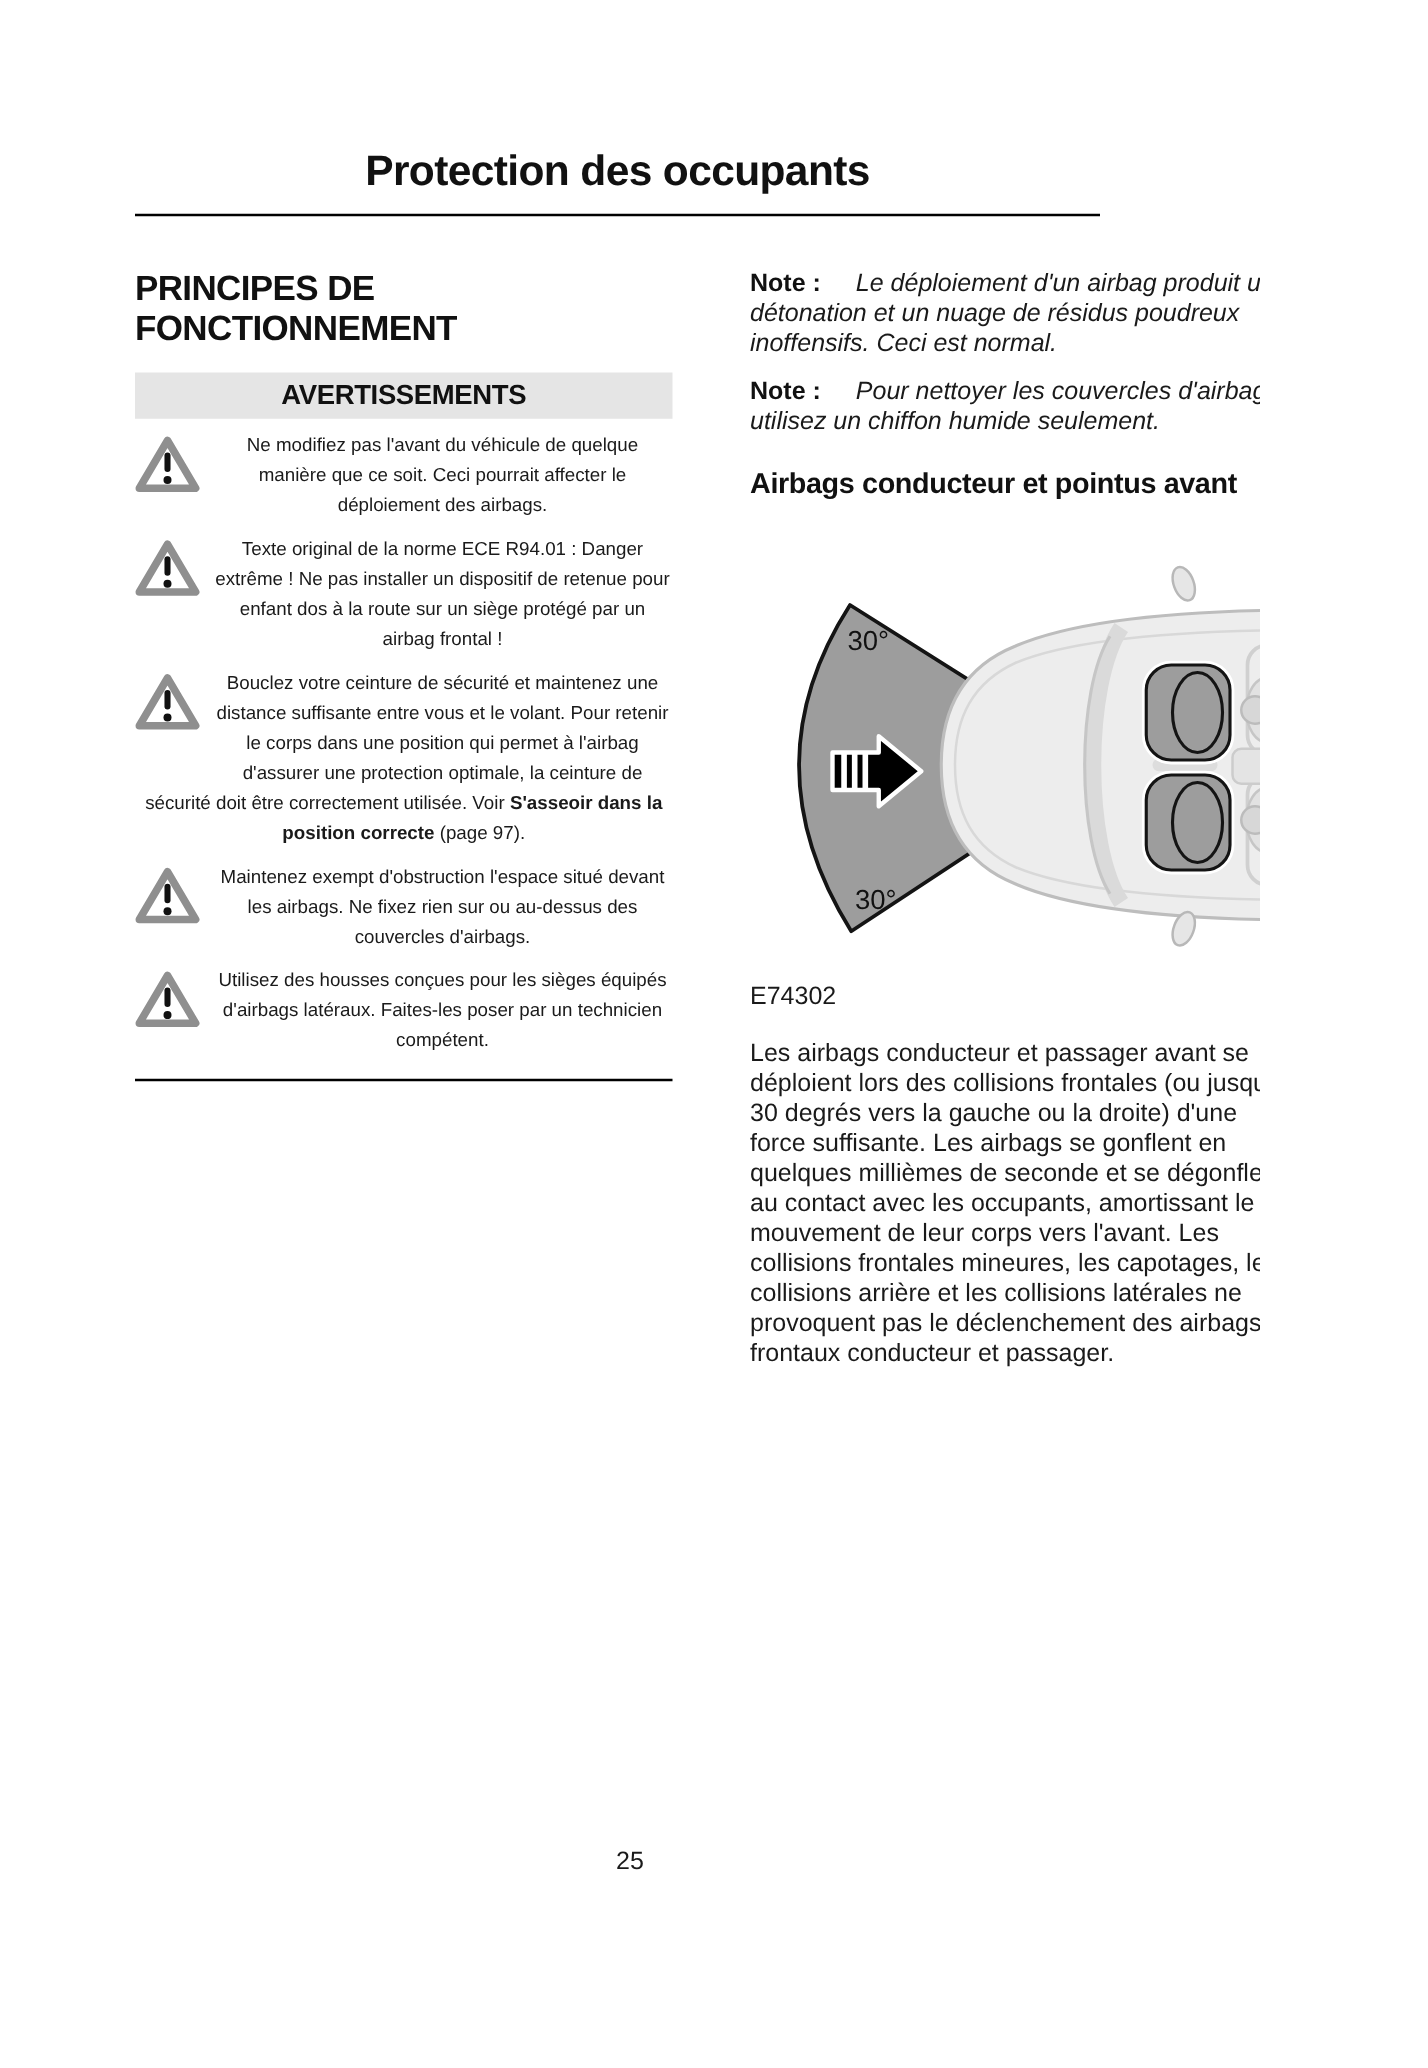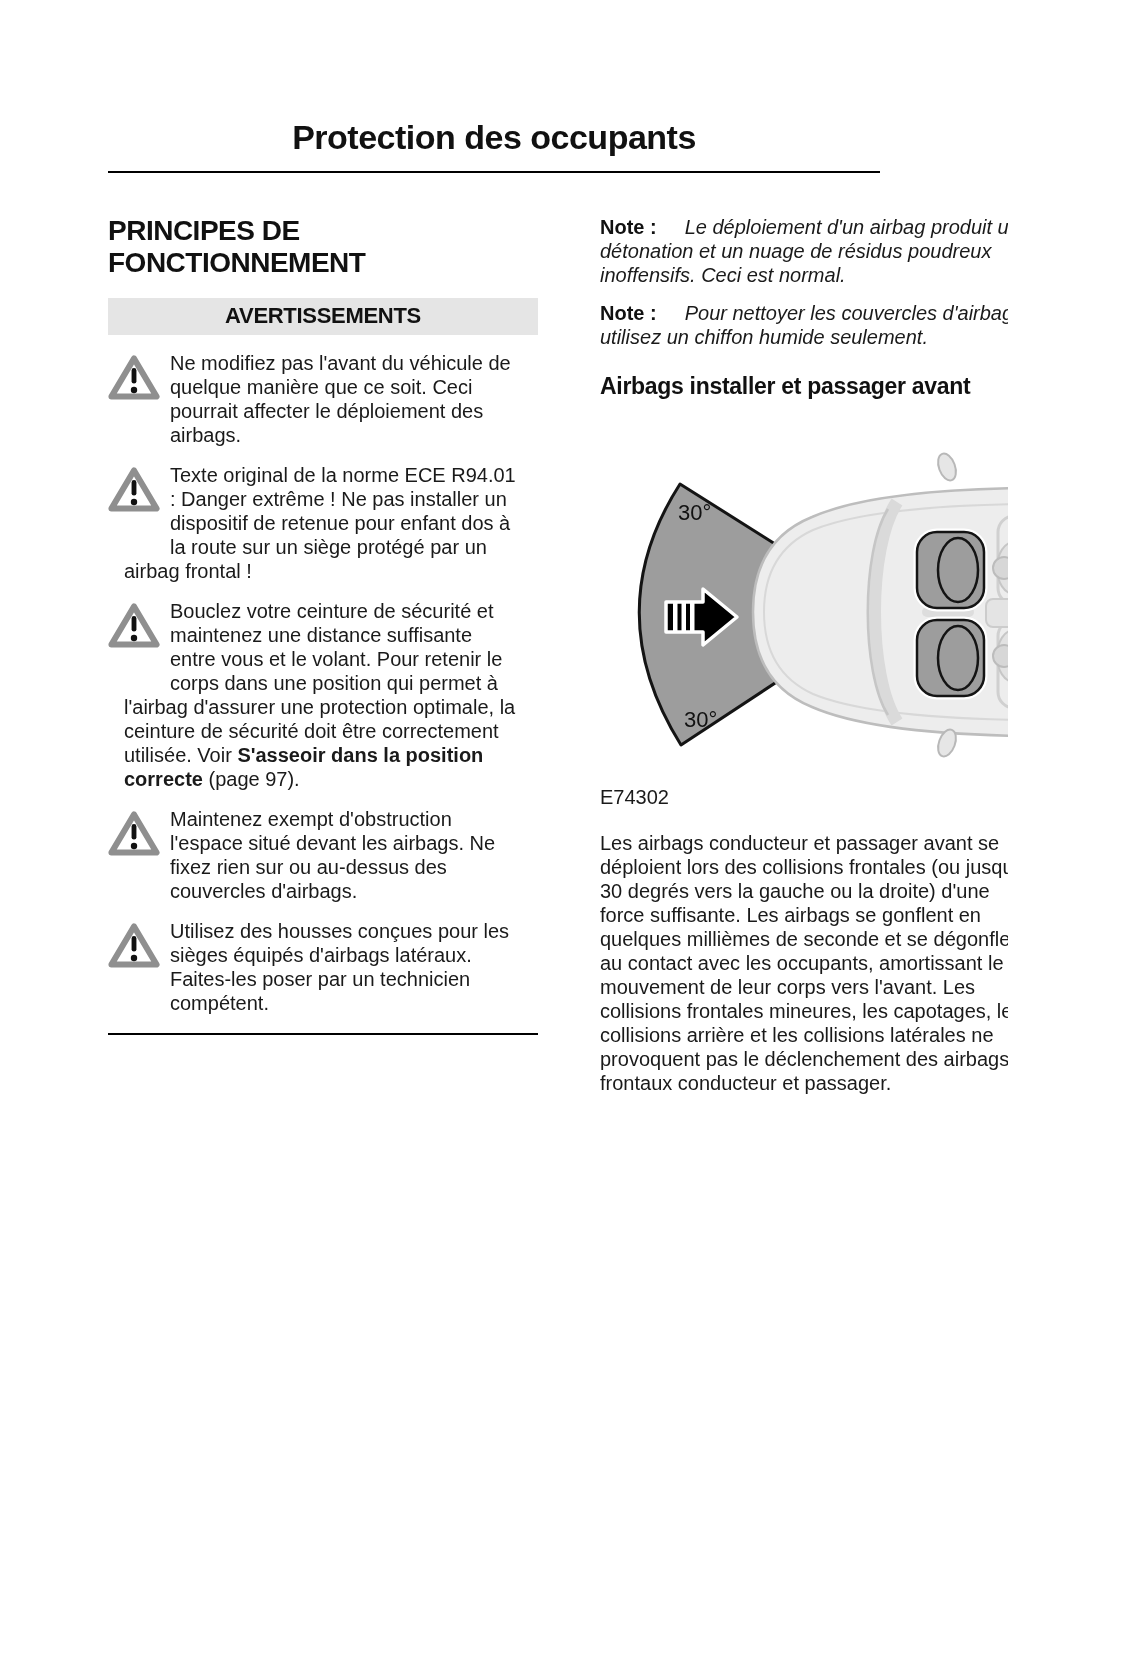--- a/index.html
+++ b/index.html
@@ -39,21 +39,21 @@
     background:#e5e5e5;
     text-align:center;
     font-weight:700; font-size:22px; letter-spacing:-0.3px;
     padding:5px 0 6px 0;
     margin:0 0 10px 0;
     color:#111;
   }
   .warning { clear:left; margin:0 0 11px 0; }
   .warn-icon { float:left; width:54px; height:70px; margin:3px 8px 0 0; }
   .warn-icon svg { width:52px; height:47px; display:block; }
-  .warn-text { margin:16px; font-size:20px; line-height:24px; }
+  .warn-text { margin:0; font-size:15px; line-height:24px;text-align:center; }
   .warn-text strong { font-weight:700; }
   .end-rule { clear:both; border-top:2px solid #000; height:0; margin-top:18px; }
 
   p.note { margin:0 0 14px 0; font-size:20px; line-height:24px; }
   .note-label { font-weight:700; font-style:normal; margin-right:9px; color:#111; }
   .note-text  { font-style:italic;margin-left:19px; }
 
   h3.sub-heading-right {
     margin:24px 0 0 0;
     font-size:23px; font-weight:700; line-height:1.18; letter-spacing:-0.3px;
@@ -147,21 +147,21 @@
 
     <section class="col-right">
 
       <p class="note">
         <span class="note-label">Note :</span><span class="note-text">Le déploiement d'un airbag produit une détonation et un nuage de résidus poudreux inoffensifs. Ceci est normal.</span>
       </p>
       <p class="note">
         <span class="note-label">Note :</span><span class="note-text">Pour nettoyer les couvercles d'airbag, utilisez un chiffon humide seulement.</span>
       </p>
 
-      <h3 class="sub-heading-right">Airbags installer et passager avant</h3>
+      <h3 class="sub-heading-right">Airbags conducteur et pointus avant</h3>
 
       <figure class="airbag-figure">
         <svg class="diagram" viewBox="0 0 430 310">
 
           <path d="M 80,34 Q -2,162 81,295 L 283,162 Z" fill="#9d9d9d" stroke="#141414" stroke-width="3" stroke-linejoin="round"></path>
 
           <g>
             <path d="M 153,162 C 153,118 170,84 212,67 C 258,47 335,39 430,38 L 430,286 C 335,285 258,277 212,257 C 170,240 153,206 153,162 Z" fill="#ededed" stroke="#bdbdbd" stroke-width="2.5"></path>
             <path d="M 164,162 C 164,124 178,96 213,80 C 254,63 332,55 430,54" fill="none" stroke="#d8d8d8" stroke-width="2"></path>
             <path d="M 164,162 C 164,200 178,228 213,244 C 254,261 332,269 430,270" fill="none" stroke="#d8d8d8" stroke-width="2"></path>
@@ -198,13 +198,14 @@
           <text x="78" y="70" font-size="22" fill="#111">30°</text>
           <text x="84" y="277" font-size="22" fill="#111">30°</text>
         </svg>
         <figcaption class="fig-caption">E74302</figcaption>
       </figure>
 
       <p class="body-text">Les airbags conducteur et passager avant se déploient lors des collisions frontales (ou jusqu'à 30 degrés vers la gauche ou la droite) d'une force suffisante. Les airbags se gonflent en quelques millièmes de seconde et se dégonflent au contact avec les occupants, amortissant le mouvement de leur corps vers l'avant. Les collisions frontales mineures, les capotages, les collisions arrière et les collisions latérales ne provoquent pas le déclenchement des airbags frontaux conducteur et passager.</p>
     </section>
   </div>
 
+  <div class="page-number">25</div>
 </div>
 
 </body></html>

